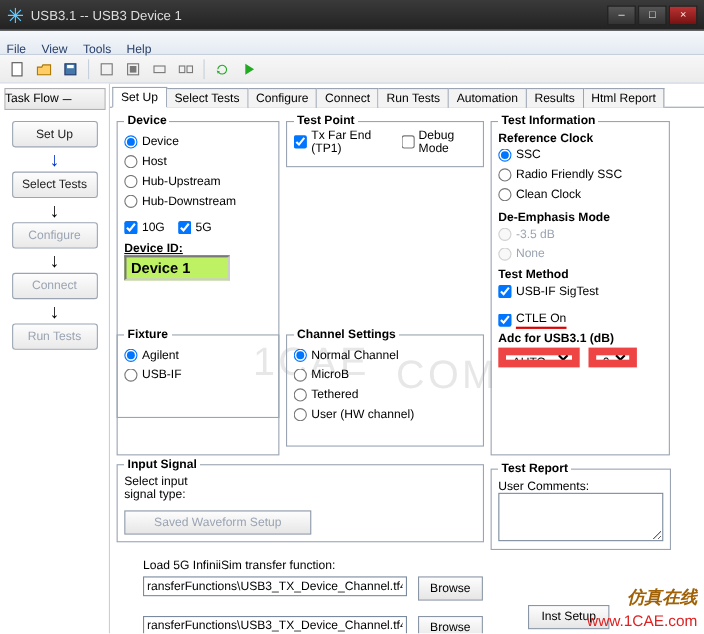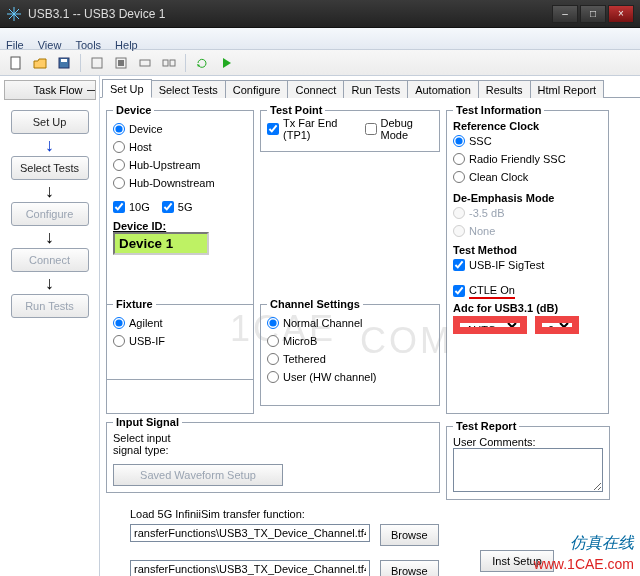--- a/index.html
+++ b/index.html
@@ -63,21 +63,21 @@
     width: 100px;
     background:#fff;
     border-right: 1px solid #c6cfdb;
     display:flex; flex-direction:column; align-items:center;
     padding-top:4px;
   }
   .task-flow-hdr {
     width: 92px; height:20px;
     background: linear-gradient(to bottom,#f7f7f7,#e7e7e7);
     border:1px solid #b0b0b0;
-    display:flex; align-items:center; justify-content:flex-end;
+    display:flex; align-items:center; justify-content:flex-start;
     font-size:11px;
     margin-bottom:8px;
   }
   .flowbtn {
     width: 78px; height:24px;
     background: linear-gradient(to bottom,#fdfdfd,#e9e9e9);
     border:1px solid #9aa4b2;
     border-radius:3px;
     display:flex; align-items:center; justify-content:center;
     font-size:11px; color:#222;
@@ -167,22 +167,22 @@
     color:rgba(120,120,120,0.18);
     letter-spacing:3px;
     pointer-events:none;
   }
   .watermark-url {
     position:absolute; right:6px; bottom:4px;
     font-size:14px; color:#d22; font-family: Arial;
   }
   .watermark-cn {
     position:absolute; right:6px; bottom:22px;
-    font-size:16px; color:#0369a1; font-family: "SimSun","Songti SC",serif;
-    font-style:italic; font-weight:normal;
+    font-size:16px; color:#a16207; font-family: "SimSun","Songti SC",serif;
+    font-style:italic; font-weight:bold;
   }
   .transfer-input { border:1px solid #7a8a9e; height:18px; padding:0 3px; font-size:11px; }
 </style>
 </head>
 <body>
 
 <div class="titlebar">
   <span class="icon-app">
     <svg width="14" height="14" viewBox="0 0 14 14">
         <g stroke="#6cf" stroke-width="1">

